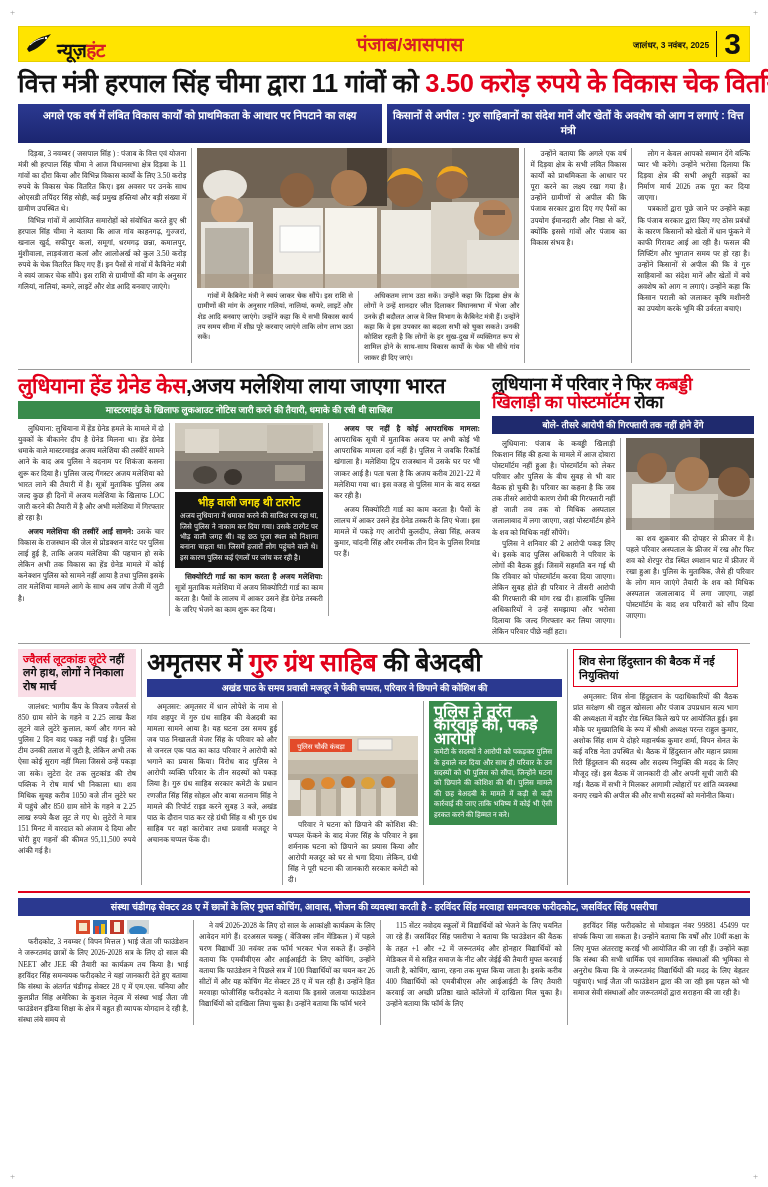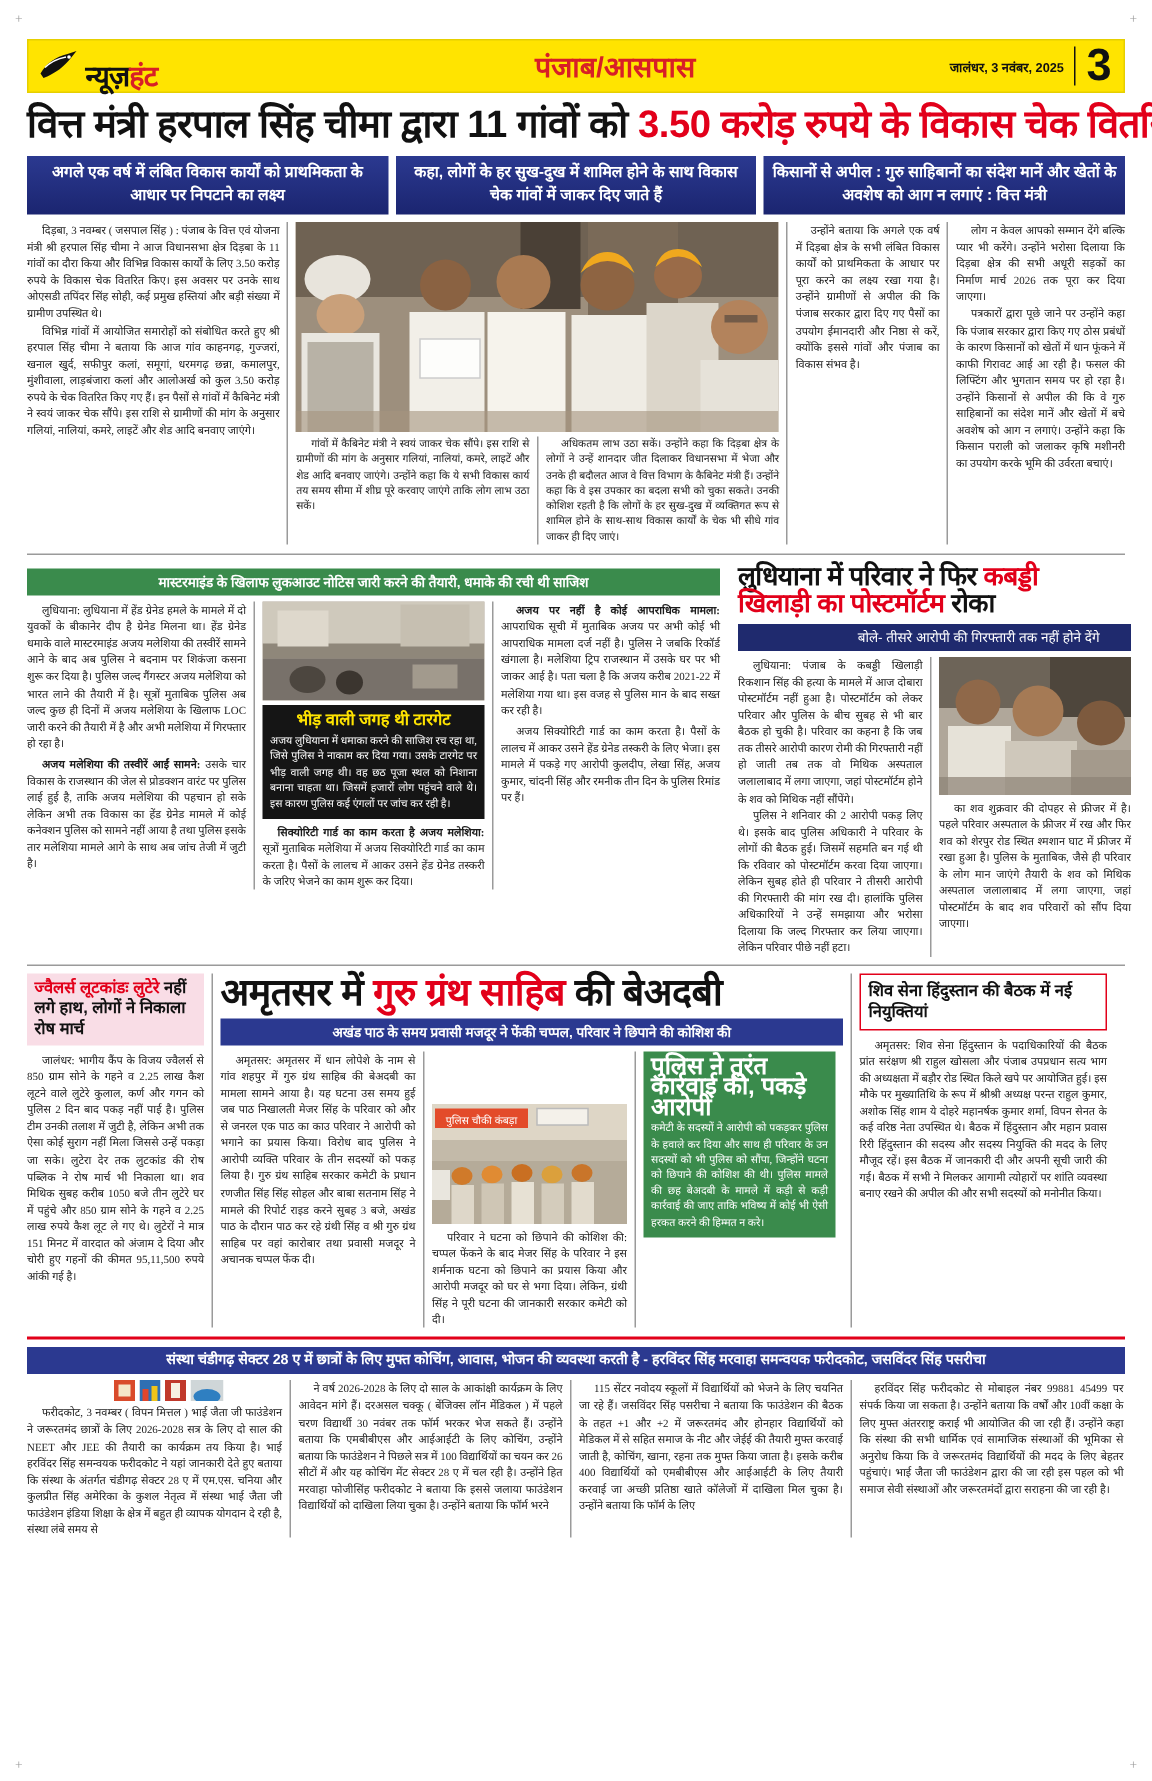--- a/index.html
+++ b/index.html
@@ -83,21 +83,21 @@
   .green-bar{
     background:#3a8b4c;color:#fff;font-family:"Liberation Sans",sans-serif;
     font-weight:bold;font-size:9px;text-align:center;padding:3px 4px;line-height:12px;
   }
   .blue-bar{
     background:#2b3990;color:#fff;font-family:"Liberation Sans",sans-serif;
     font-weight:bold;font-size:9px;text-align:center;padding:3px 4px;line-height:12px;
   }
   .navy-bar{
     background:#1f2a6e;color:#fff;font-family:"Liberation Sans",sans-serif;
-    font-weight:normal;font-size:9px;text-align:right;padding:3px 21px;line-height:12px;
+    font-weight:bold;font-size:9px;text-align:center;padding:3px 4px;line-height:12px;
   }
 
   
   .black-box{background:#151515;color:#fff;padding:4px 5px 5px;box-sizing:border-box;}
   .black-box .bb-title{
     color:#ffe400;font-family:"Liberation Sans",sans-serif;font-weight:bold;
     font-size:11px;text-align:center;margin-bottom:2px;line-height:13px;
   }
   .black-box .bb-text{font-size:7.1px;line-height:10.4px;text-align:justify;color:#fff;}
 
@@ -169,21 +169,20 @@
         <span class="md-page">3</span>
       </div>
     </div>
 
     <div class="lead-head">
       <span>वित्त मंत्री हरपाल सिंह चीमा द्वारा 11 गांवों को </span><span class="red">3.50 करोड़ रुपये के विकास चेक वितरित</span>
     </div>
 
     <div class="subbars">
       <div class="subbar">अगले एक वर्ष में लंबित विकास कार्यों को प्राथमिकता के आधार पर निपटाने का लक्ष्य</div>
-      <div class="subbar">कहा, लोगों के हर सुख-दुख में शामिल होने के साथ विकास चेक गांवों में जाकर दिए जाते हैं</div>
       <div class="subbar">किसानों से अपील : गुरु साहिबानों का संदेश मानें और खेतों के अवशेष को आग न लगाएं : वित्त मंत्री</div>
     </div>
 
     <div class="colwrap" style="margin-top:5px;">
       <div class="body-col" style="width:172px;">
         <p>दिड़बा, 3 नवम्बर ( जसपाल सिंह ) : पंजाब के वित्त एवं योजना मंत्री श्री हरपाल सिंह चीमा ने आज विधानसभा क्षेत्र दिड़बा के 11 गांवों का दौरा किया और विभिन्न विकास कार्यों के लिए 3.50 करोड़ रुपये के विकास चेक वितरित किए। इस अवसर पर उनके साथ ओएसडी तपिंदर सिंह सोही, कई प्रमुख हस्तियां और बड़ी संख्या में ग्रामीण उपस्थित थे।</p>
         <p>विभिन्न गांवों में आयोजित समारोहों को संबोधित करते हुए श्री हरपाल सिंह चीमा ने बताया कि आज गांव काहनगढ़, गुज्जरां, खनाल खुर्द, सफीपुर कलां, समूगां, धरमगढ़ छन्ना, कमालपुर, मुंशीवाला, लाड़बंजारा कलां और आलोअर्ख को कुल 3.50 करोड़ रुपये के चेक वितरित किए गए हैं। इन पैसों से गांवों में कैबिनेट मंत्री ने स्वयं जाकर चेक सौंपे। इस राशि से ग्रामीणों की मांग के अनुसार गलियां, नालियां, कमरे, लाइटें और शेड आदि बनवाए जाएंगे।</p>
       </div>
       <div class="vrule" style="margin:0 5px;"></div>
 
@@ -235,20 +234,23 @@
         <p>लोग न केवल आपको सम्मान देंगे बल्कि प्यार भी करेंगे। उन्होंने भरोसा दिलाया कि दिड़बा क्षेत्र की सभी अधूरी सड़कों का निर्माण मार्च 2026 तक पूरा कर दिया जाएगा।</p>
         <p>पत्रकारों द्वारा पूछे जाने पर उन्होंने कहा कि पंजाब सरकार द्वारा किए गए ठोस प्रबंधों के कारण किसानों को खेतों में धान फूंकने में काफी गिरावट आई आ रही है। फसल की लिफ्टिंग और भुगतान समय पर हो रहा है। उन्होंने किसानों से अपील की कि वे गुरु साहिबानों का संदेश मानें और खेतों में बचे अवशेष को आग न लगाएं। उन्होंने कहा कि किसान पराली को जलाकर कृषि मशीनरी का उपयोग करके भूमि की उर्वरता बचाएं।</p>
       </div>
     </div>
 
     <div class="hr-thin" style="margin-top:6px;"></div>
 
     <div class="colwrap">
 
       <div style="width:462px;">
+        <div class="sec-head" style="font-size:21px;white-space:nowrap;">
+          <span>लुधियाना हेंड ग्रेनेड केस</span><span class="blk">,अजय मलेशिया लाया जाएगा भारत</span>
+        </div>
         <div class="green-bar" style="margin-top:4px;">मास्टरमाइंड के खिलाफ लुकआउट नोटिस जारी करने की तैयारी, धमाके की रची थी साजिश</div>
 
         <div class="colwrap" style="margin-top:4px;">
           <div class="body-col" style="width:148px;">
             <p>लुधियाना: लुधियाना में हेंड ग्रेनेड हमले के मामले में दो युवकों के बीकानेर दीप है ग्रेनेड मिलना था। हेंड ग्रेनेड धमाके वाले मास्टरमाइंड अजय मलेशिया की तस्वीरें सामने आने के बाद अब पुलिस ने बदनाम पर शिकंजा कसना शुरू कर दिया है। पुलिस जल्द गैंगस्टर अजय मलेशिया को भारत लाने की तैयारी में है। सूत्रों मुताबिक पुलिस अब जल्द कुछ ही दिनों में अजय मलेशिया के खिलाफ LOC जारी करने की तैयारी में है और अभी मलेशिया में गिरफ्तार हो रहा है।</p>
             <p style="margin-top:3px;"><b class="dateline">अजय मलेशिया की तस्वीरें आईं सामने:</b><span> उसके चार विकास के राजस्थान की जेल से प्रोडक्शन वारंट पर पुलिस लाई हुई है, ताकि अजय मलेशिया की पहचान हो सके लेकिन अभी तक विकास का हेंड ग्रेनेड मामले में कोई कनेक्शन पुलिस को सामने नहीं आया है तथा पुलिस इसके तार मलेशिया मामले आगे के साथ अब जांच तेजी में जुटी है।</span></p>
           </div>
           <div class="vrule" style="margin:0 5px;"></div>
 
           <div style="width:148px;">

